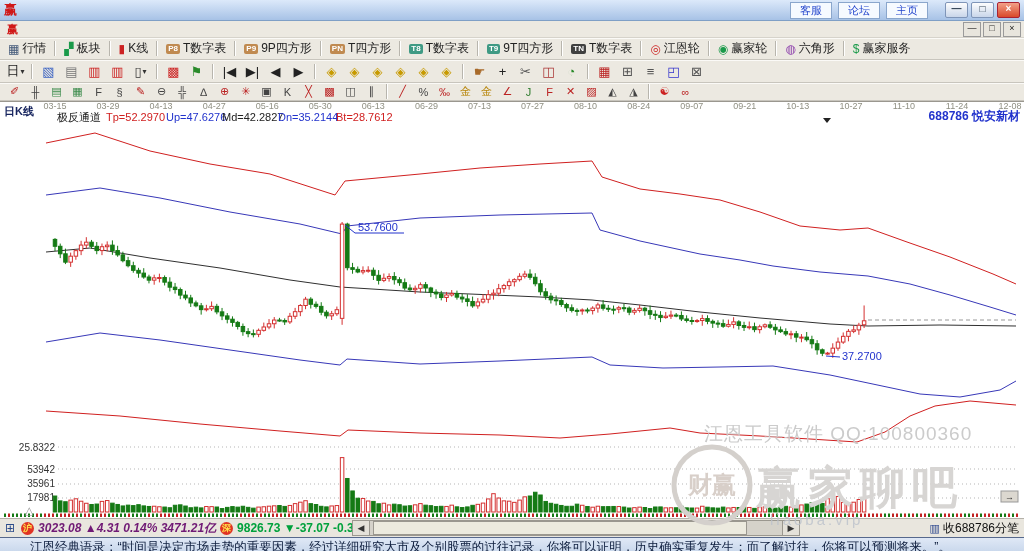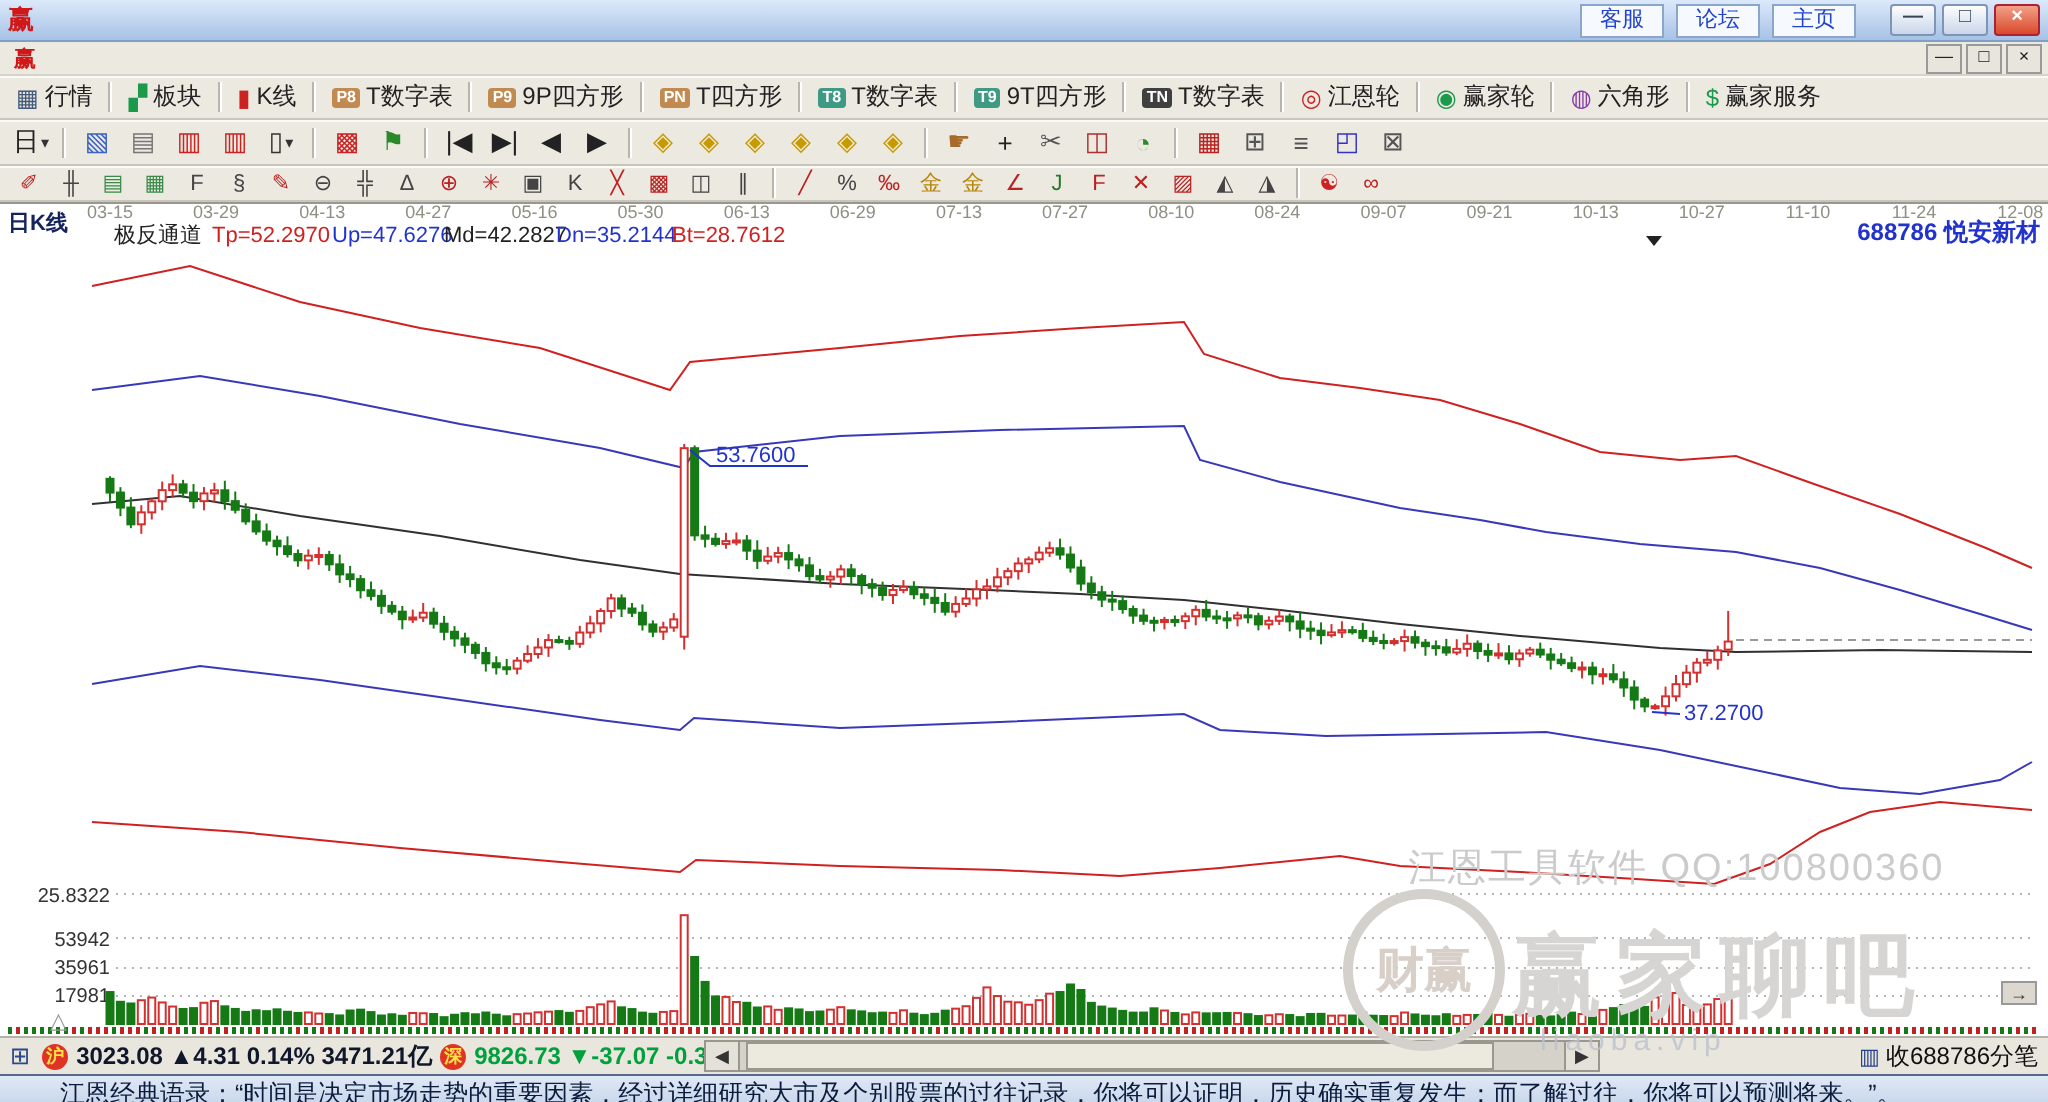--- a/index.html
+++ b/index.html
@@ -43,21 +43,21 @@
   
   .chart-area{position:relative;width:1024px;height:416px;background:#fff;border-top:1px solid #9a978f;}
   .chart-area svg{display:block;}
   .tab-label{position:absolute;left:4px;top:2px;font-size:11px;font-weight:bold;color:#16245e;}
   
   .statusbar{height:18px;background:#e9e6de;border-top:1px solid #b4b1a9;display:flex;align-items:center;
              font-size:12px;padding:0 3px;position:relative;}
   .sb-grid{color:#2a4a8a;font-size:12px;margin:0 2px;}
   .sb-badge{width:13px;height:13px;border-radius:50%;background:#e03324;color:#ffe34a;font-size:9px;
             line-height:13px;text-align:center;margin:0 4px;font-weight:bold;}
-  .sb-red{color:#0f172a;font-weight:bold;white-space:nowrap;}
+  .sb-red{color:#701a75;font-weight:bold;white-space:nowrap;font-style:italic;}
   .sb-green{color:#00a13c;font-weight:bold;white-space:nowrap;}
   .hscroll{position:absolute;left:352px;top:1px;width:448px;height:16px;display:flex;align-items:stretch;}
   .hs-arrow{width:16px;background:#e4e1d9;border:1px solid #9a978f;font-size:9px;line-height:14px;text-align:center;color:#333;}
   .hs-track{flex:1;background:#d5d2ca;border-top:1px solid #9a978f;border-bottom:1px solid #9a978f;position:relative;}
   .hs-thumb{position:absolute;left:3px;top:0;bottom:0;width:372px;background:#eceade;border:1px solid #9a978f;}
   .sb-right{position:absolute;right:5px;display:flex;align-items:center;gap:3px;color:#111;white-space:nowrap;}
   .sb-mini{color:#26418c;font-size:11px;}
   
   .quotebar{height:18px;background:linear-gradient(#dfe8f6,#c3d3e9);border-top:1px solid #56688c;
             font-size:12.5px;color:#0c1c3c;line-height:18px;padding-left:30px;white-space:nowrap;overflow:hidden;}

